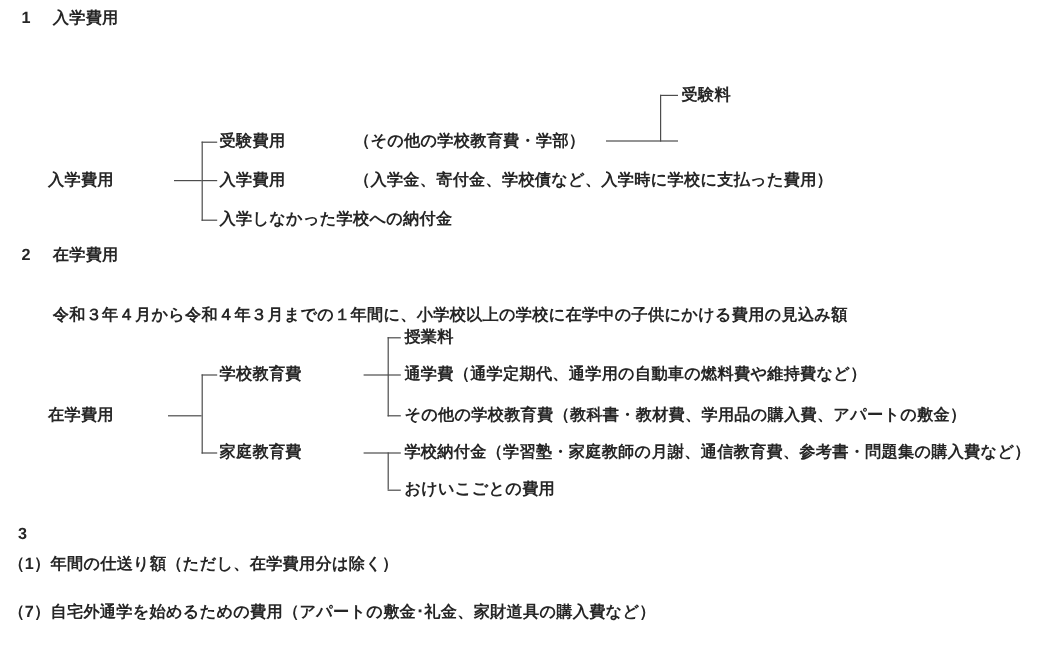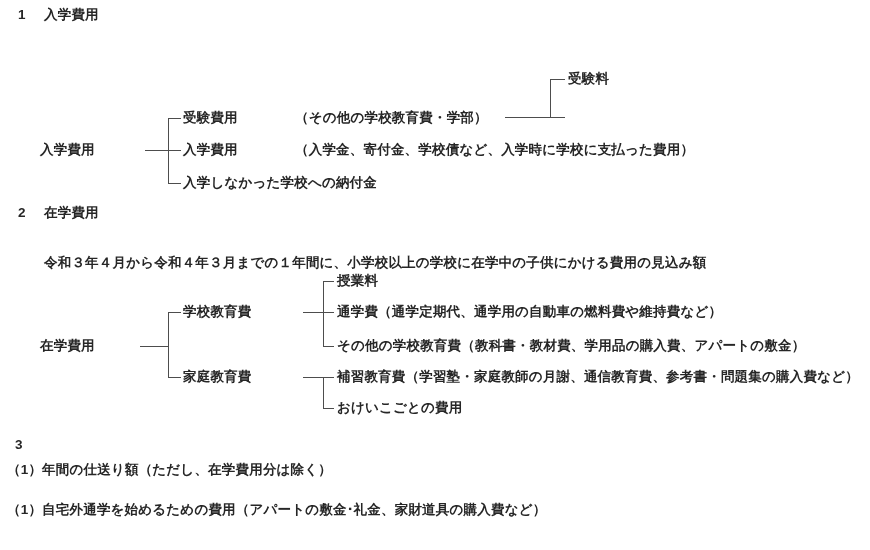--- a/index.html
+++ b/index.html
@@ -52,34 +52,34 @@
   <span class="txt" style="left:44px;top:206px">在学費用</span>
   <span class="txt" style="left:44px;top:256px">令和３年４月から令和４年３月までの１年間に、小学校以上の学校に在学中の子供にかける費用の見込み額</span>
 
   <span class="txt" style="left:40px;top:339px">在学費用</span>
   <span class="txt" style="left:183px;top:305px">学校教育費</span>
   <span class="txt" style="left:183px;top:370px">家庭教育費</span>
 
   <span class="txt" style="left:337px;top:274px">授業料</span>
   <span class="txt" style="left:337px;top:305px">通学費（通学定期代、通学用の自動車の燃料費や維持費など）</span>
   <span class="txt" style="left:337px;top:339px">その他の学校教育費（教科書・教材費、学用品の購入費、アパートの敷金）</span>
-  <span class="txt" style="left:337px;top:370px">補習教育費（学習塾・家庭教師の月謝、通信教育費、参考書・問題集の購入費など）</span>
+  <span class="txt" style="left:337px;top:370px">学校納付金（学習塾・家庭教師の月謝、通信教育費、参考書・問題集の購入費など）</span>
   <span class="txt" style="left:337px;top:401px">おけいこごとの費用</span>
 
   <div class="hl" style="left:140px;top:346px;width:28px"></div>
   <div class="vl" style="left:168px;top:312px;height:66px"></div>
   <div class="hl" style="left:168px;top:312px;width:13px"></div>
   <div class="hl" style="left:168px;top:377px;width:13px"></div>
 
   <div class="hl" style="left:303px;top:312px;width:31px"></div>
   <div class="vl" style="left:323px;top:281px;height:66px"></div>
   <div class="hl" style="left:323px;top:281px;width:11px"></div>
   <div class="hl" style="left:323px;top:346px;width:11px"></div>
 
   <div class="hl" style="left:303px;top:377px;width:31px"></div>
   <div class="vl" style="left:323px;top:377px;height:31px"></div>
   <div class="hl" style="left:323px;top:408px;width:11px"></div>
 
   <span class="txt" style="left:15px;top:438px">3</span>
   <span class="txt" style="left:7px;top:463px">（1）年間の仕送り額（ただし、在学費用分は除く）</span>
-  <span class="txt" style="left:7px;top:503px">（1）自宅外通学を始めるための費用（アパートの敷金･礼金、家財道具の購入費など）</span>
+  <span class="txt" style="left:7px;top:503px">（7）自宅外通学を始めるための費用（アパートの敷金･礼金、家財道具の購入費など）</span>
 
 </div>
 
 </body></html>

